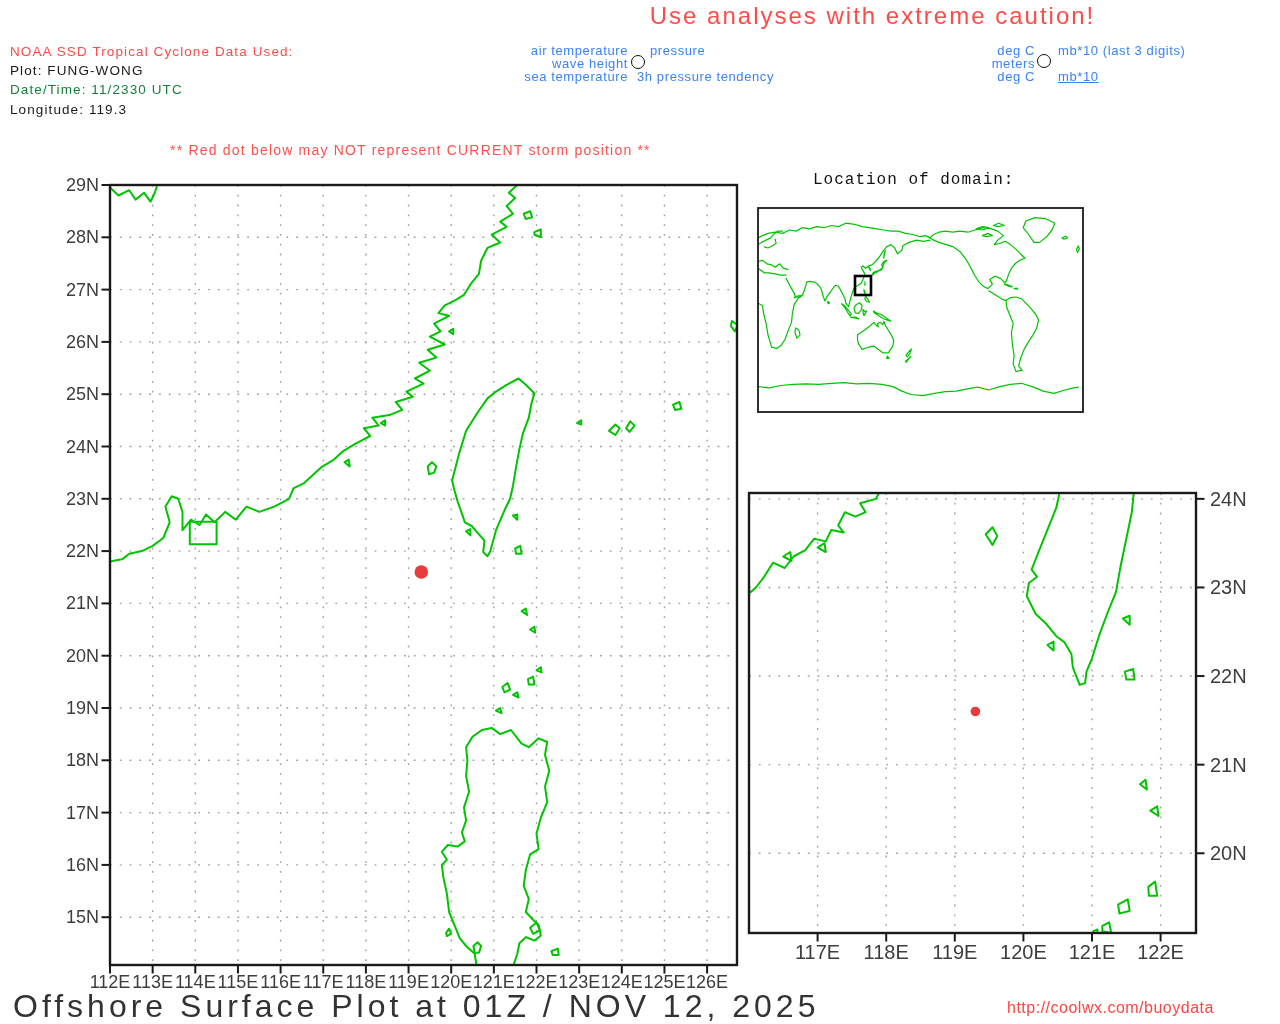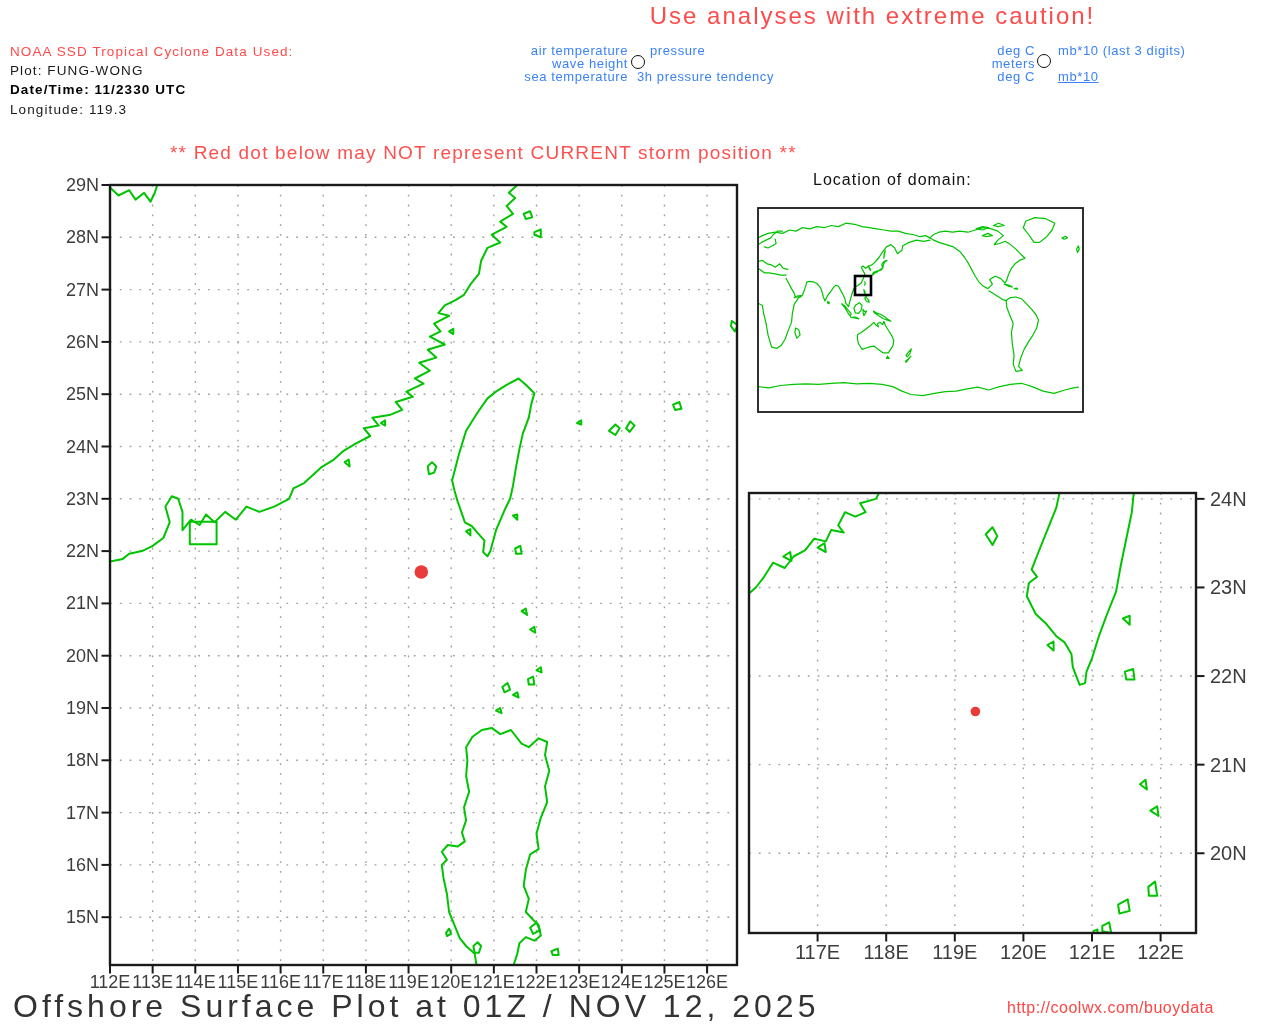--- a/index.html
+++ b/index.html
@@ -2,30 +2,30 @@
 <html><head>
 <meta charset="utf-8">
 <style>
   html,body{margin:0;padding:0;background:#ffffff;}
   body{width:1280px;height:1024px;position:relative;overflow:hidden;
        font-family:"Liberation Sans","DejaVu Sans",sans-serif;color:#1a1a1a;}
   .abs{position:absolute;white-space:nowrap;}
   
   #hdr-left{left:10px;top:5px;font-size:13.5px;letter-spacing:1.1px;line-height:19.2px;margin-top:37px;}
   .red{color:#ff4a4a;}
-  .redbold{color:#000000;font-weight:bold;}
+  .redbold{color:#15803d;font-weight:normal;}
   #caution{left:600px;top:2px;width:545px;text-align:center;font-size:24px;letter-spacing:2px;color:#ff4a4a;}
   
   .leg{font-size:13px;letter-spacing:0.6px;color:#3b82f6;}
   .leg.r{text-align:right;}
   .leg-circle{position:absolute;width:12px;height:12px;border:1.6px solid #111;border-radius:50%;background:transparent;}
   
-  #warning{left:170px;top:142px;font-size:19px;letter-spacing:1.2px;color:#ff5050;}
-  
-  #domain-title{left:813px;top:171px;font-size:16px;letter-spacing:1px;color:#111;}
+  #warning{left:170px;top:142px;font-size:14px;letter-spacing:1.2px;color:#ff5050;}
+  
+  #domain-title{left:813px;top:171px;font-size:16px;letter-spacing:1px;color:#111;font-family:Liberation Mono, monospace;}
   
   #footer-title{left:13px;top:988px;font-size:32px;letter-spacing:4px;color:#333;}
   #footer-url{left:1007px;top:999px;font-size:16px;letter-spacing:0.5px;color:#ff4444;text-decoration:none;}
   svg text{font-family:"Liberation Sans","DejaVu Sans",sans-serif;}
 </style>
 </head>
 <body>
 
 <div class="abs" id="hdr-left">
   <div class="red">NOAA SSD Tropical Cyclone Data Used:</div>

